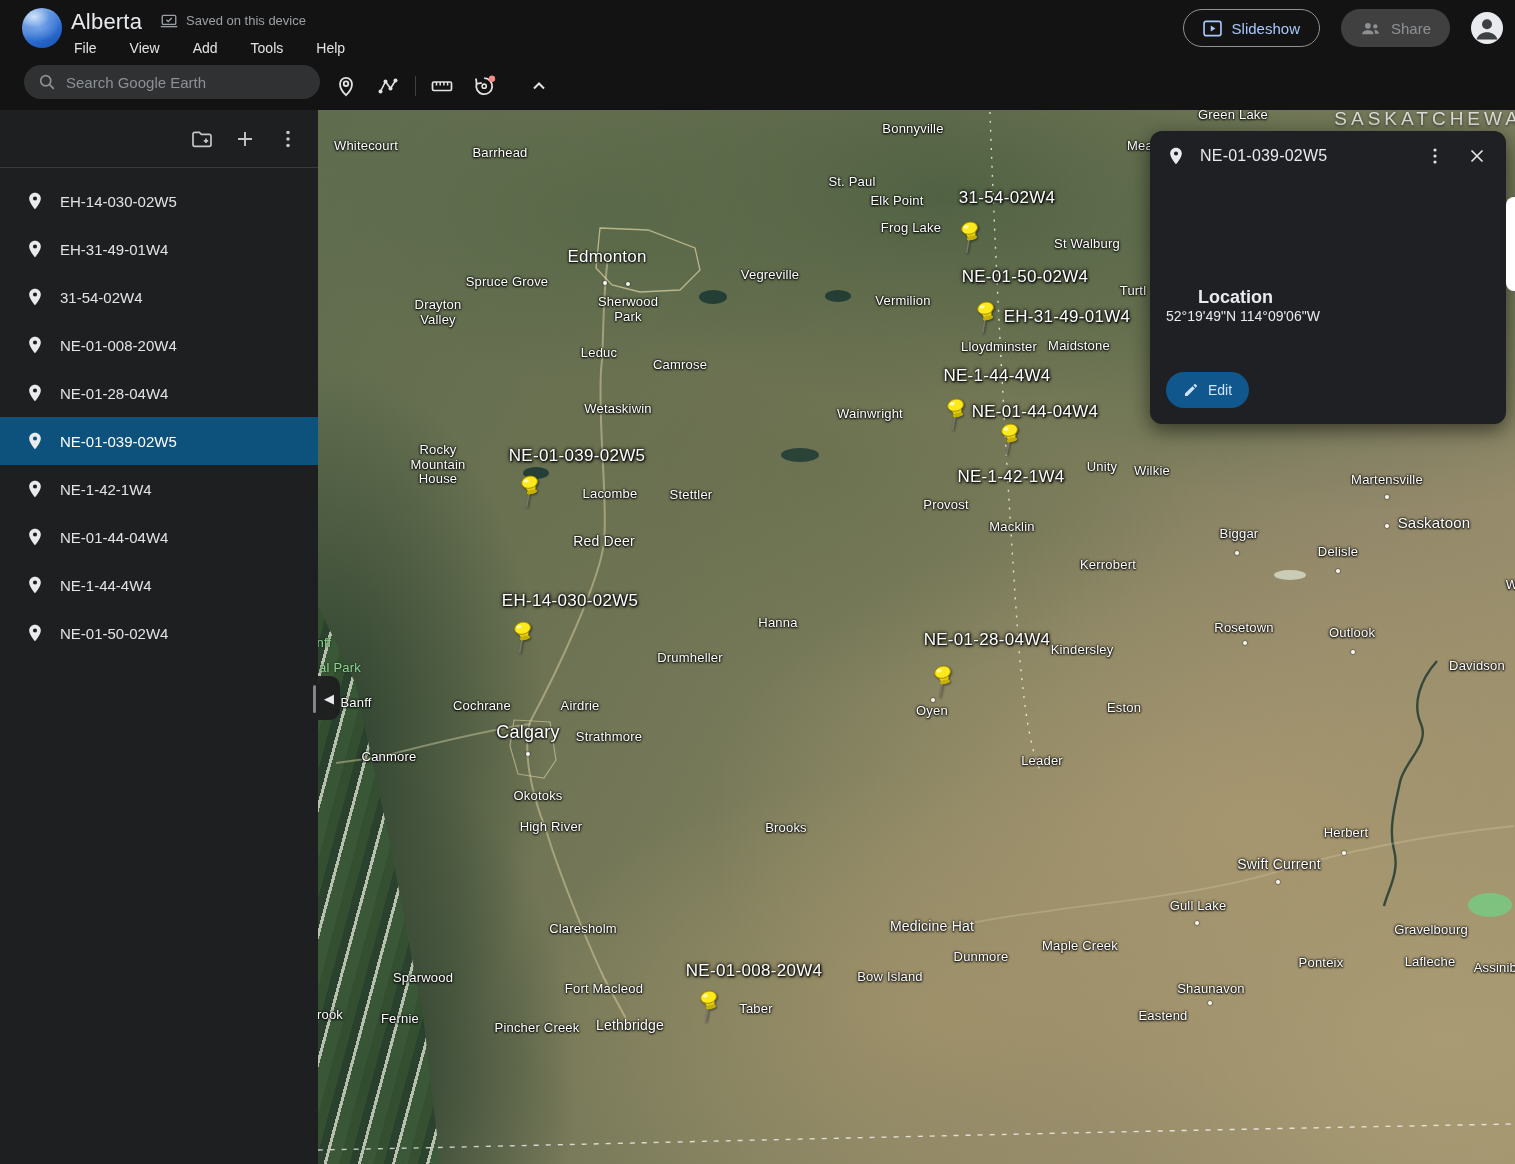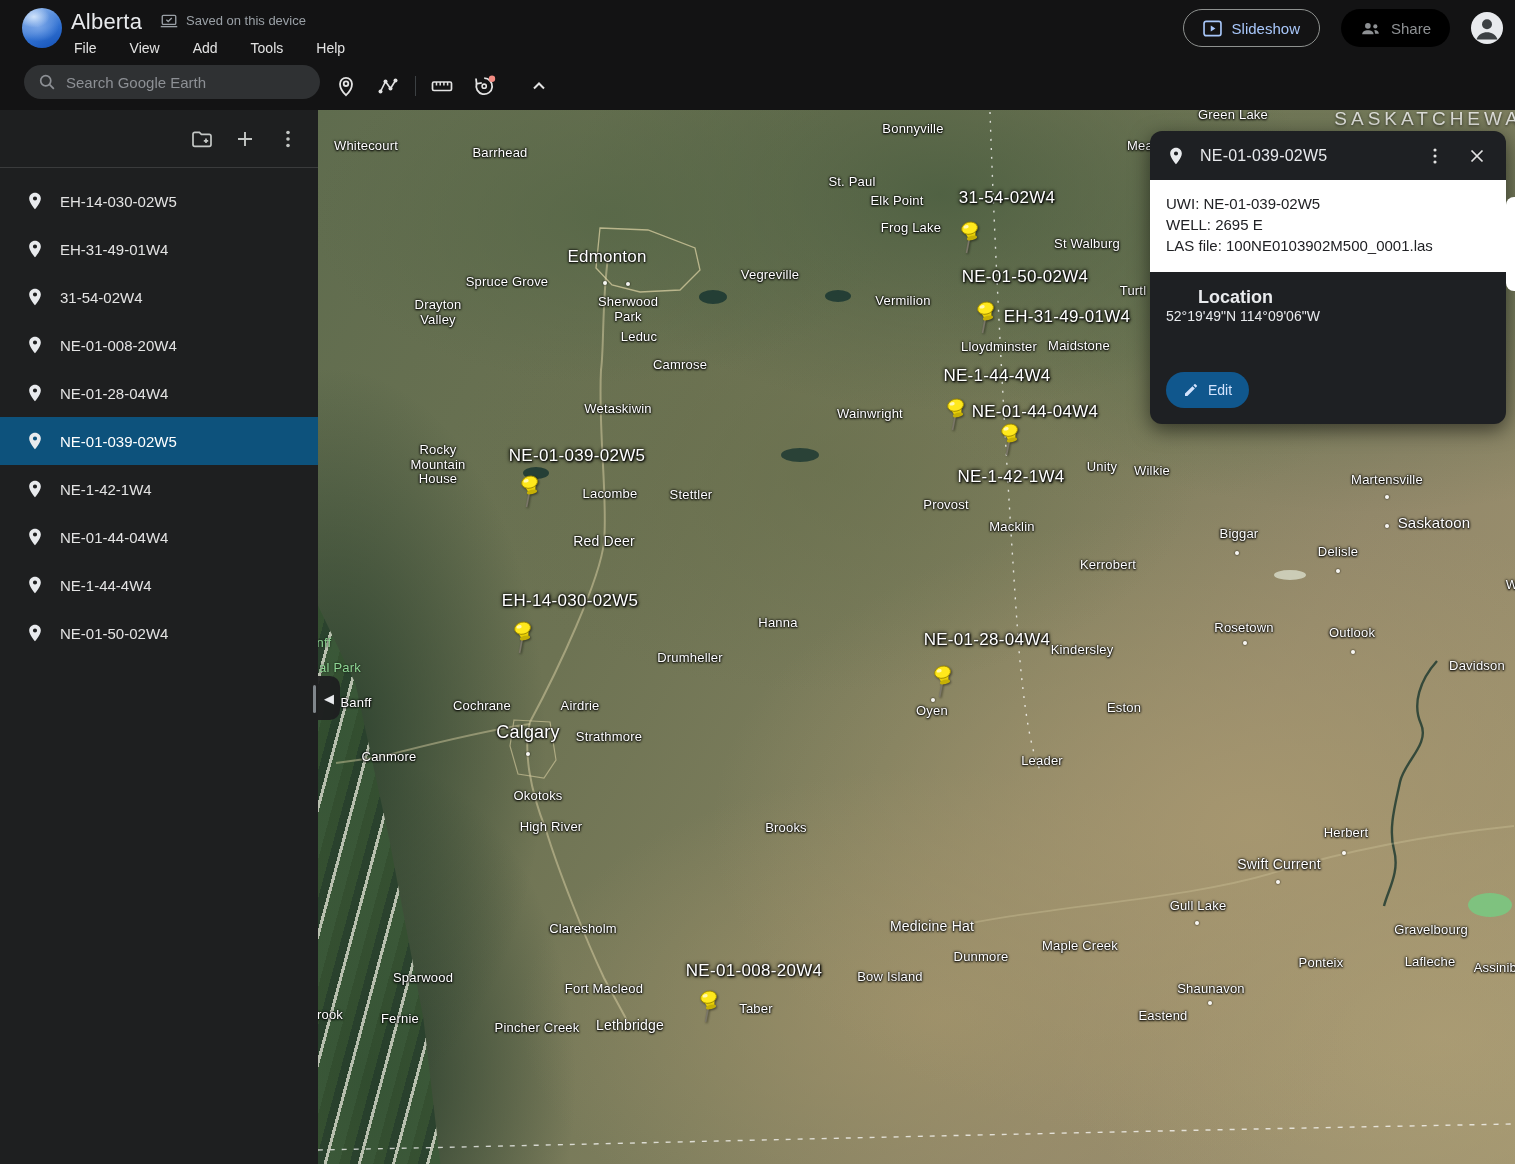--- a/index.html
+++ b/index.html
@@ -18,21 +18,21 @@
   .saved { position:absolute; left:160px; top:13px; display:flex; align-items:center; gap:8px;
     color:#9aa0a6; font-size:13px; }
   .menus { position:absolute; left:72px; top:38px; display:flex; gap:29px; }
   .menus button { background:none; border:none; color:#e3e3e3; font-size:14px; cursor:pointer;
     font-family:inherit; padding:2px 2px; }
   .tb-right { position:absolute; right:12px; top:9px; display:flex; align-items:center; gap:21px; }
   .btn-slideshow { display:flex; align-items:center; gap:10px; height:38px; padding:0 19px;
     border:1px solid #8e918f; border-radius:19px; background:transparent; color:#a8c7fa;
     font-size:15px; font-weight:500; cursor:pointer; font-family:inherit;}
   .btn-share { display:flex; align-items:center; gap:10px; height:38px; padding:0 19px;
-    border:none; border-radius:19px; background:#000000; color:#8e9194; font-size:15px;
+    border:none; border-radius:19px; background:#404040; color:#8e9194; font-size:15px;
     font-weight:500; cursor:pointer; font-family:inherit;}
   .avatar { width:32px; height:32px; border-radius:50%; background:#e8eaed; display:flex;
     align-items:center; justify-content:center; cursor:pointer; }
 
   
   .searchrow { position:relative; height:48px; background:#131314; }
   .searchpill { position:absolute; left:24px; top:3px; width:296px; height:34px; border-radius:17px;
     background:#2f3133; display:flex; align-items:center; padding:0 12px 0 14px; gap:10px; }
   .searchpill input { flex:1; background:transparent; border:none; outline:none; color:#bdc1c6;
     font-size:15px; font-family:inherit; }
@@ -369,21 +369,21 @@
         <span class="mlabel " style="left: 585px; top: 191px;">Vermilion</span>
         <span class="mlabel " style="left: 815px; top: 181px;">Turtl</span>
         <span class="mlabel " style="left: 681px; top: 237px;">Lloydminster</span>
         <span class="mlabel " style="left: 761px; top: 236px;">Maidstone</span>
         <span class="mlabel " style="left: 289px; top: 147px; font-size: 17px;">Edmonton</span>
         <span class="mlabel " style="left: 189px; top: 172px;">Spruce Grove</span>
         <span class="mlabel " style="left: 310px; top: 200px;">Sherwood
 Park</span>
         <span class="mlabel " style="left: 120px; top: 203px;">Drayton
 Valley</span>
-        <span class="mlabel " style="left: 281px; top: 227px; margin-left: 40px;">Leduc</span>
+        <span class="mlabel " style="left: 281px; top: 243px;">Leduc</span>
         <span class="mlabel " style="left: 362px; top: 255px;">Camrose</span>
         <span class="mlabel " style="left: 300px; top: 299px;">Wetaskiwin</span>
         <span class="mlabel " style="left: 548px; top: 304px; padding-left: 8px;">Wainwright</span>
         <span class="mlabel " style="left: 784px; top: 357px;">Unity</span>
         <span class="mlabel " style="left: 834px; top: 361px;">Wilkie</span>
         <span class="mlabel " style="left: 1069px; top: 370px;">Martensville</span>
         <span class="mlabel " style="left: 1116px; top: 413px; font-size: 15px;">Saskatoon</span>
         <span class="mlabel " style="left: 628px; top: 395px;">Provost</span>
         <span class="mlabel " style="left: 694px; top: 417px;">Macklin</span>
         <span class="mlabel " style="left: 921px; top: 424px;">Biggar</span>
@@ -557,25 +557,20 @@
               <circle cx="12" cy="12" r="1.7" fill="#e3e3e3"></circle>
               <circle cx="12" cy="18.5" r="1.7" fill="#e3e3e3"></circle>
             </svg>
         </button>
         <button>
           <svg width="22" height="22" viewBox="0 0 24 24">
               <path d="M6 6l12 12M18 6L6 18" stroke="#e3e3e3" stroke-width="1.9"></path>
             </svg>
         </button>
       </div>
-      <div class="card-body">
-        <div>UWI: NE-01-039-02W5</div>
-        <div>WELL: 2695 E</div>
-        <div>LAS file: 100NE0103902M500_0001.las</div>
-      </div>
       <div class="loc-label">Location</div>
       <div class="loc-coords">52°19'49"N 114°09'06"W</div>
       <button class="edit-btn">
         <span>
           <svg width="16" height="16" viewBox="0 0 24 24">
               <path d="M3 17.4V21h3.6L17.8 9.8l-3.6-3.6L3 17.4zM20.7 6.9a1.2 1.2 0 0 0 0-1.7l-1.9-1.9a1.2 1.2 0 0 0-1.7 0l-1.6 1.6 3.6 3.6z" fill="#d3e3fd"></path>
             </svg>
         </span>
         <span>Edit</span>
       </button>

